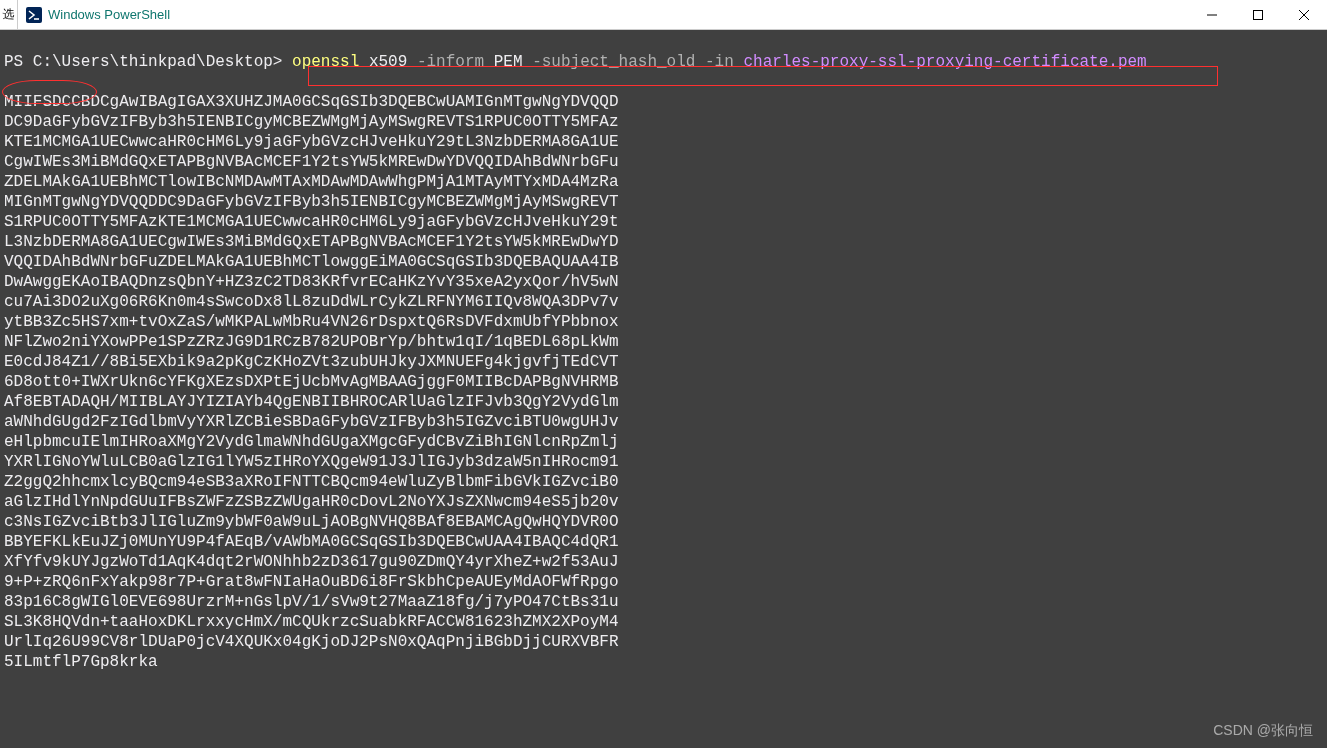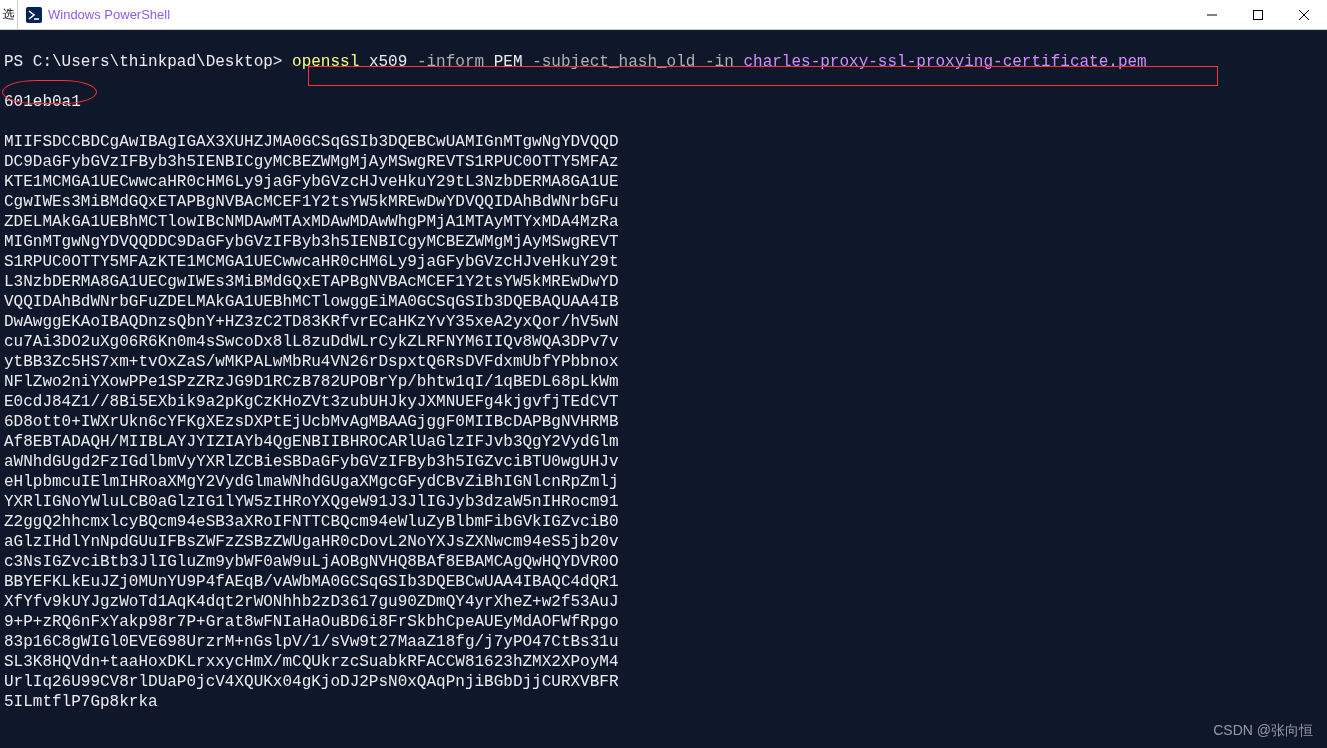--- a/index.html
+++ b/index.html
@@ -29,38 +29,38 @@
     font-size: 12px;
     color: #000;
   }
   .title-icon {
     width: 16px; height: 16px;
     margin: 0 6px 0 8px;
     display: inline-block;
   }
   .title-text {
     flex: 1;
-    color: #8b5cf6;
+    color: #0f766e;
   }
   .win-controls {
     display: flex;
     height: 100%;
   }
   .win-btn {
     width: 46px;
     height: 100%;
     display: flex;
     align-items: center;
     justify-content: center;
     font-family: "Segoe UI Symbol", sans-serif;
     font-size: 11px;
     color: #000;
   }
   .terminal {
-    background: #0f172a;
+    background: #404040;
     height: calc(100% - 30px);
     padding: 2px 4px;
     font-family: Consolas, "Courier New", monospace;
     font-size: 16px;
     line-height: 20px;
     color: #eeedf0;
     white-space: pre;
     overflow: hidden;
     position: relative;
   }
@@ -125,21 +125,20 @@
       <svg width="10" height="10">
           <line x1="0" y1="0" x2="10" y2="10" stroke="#000" stroke-width="1"></line>
           <line x1="10" y1="0" x2="0" y2="10" stroke="#000" stroke-width="1"></line>
         </svg>
     </div>
   </div>
 </div>
 
 <div class="terminal">
 <div><span class="prompt">PS C:\Users\thinkpad\Desktop&gt;</span> <span class="cmd-yellow">openssl</span> <span>x509</span> <span class="cmd-gray">-inform</span> <span>PEM</span> <span class="cmd-gray">-subject_hash_old</span> <span class="cmd-gray">-in</span> <span class="cmd-purple">charles-proxy-ssl-proxying-certificate.pem</span></div>
-<div class="hash">601eb0a1</div>
 <div id="cert-body"><div>MIIFSDCCBDCgAwIBAgIGAX3XUHZJMA0GCSqGSIb3DQEBCwUAMIGnMTgwNgYDVQQD</div><div>DC9DaGFybGVzIFByb3h5IENBICgyMCBEZWMgMjAyMSwgREVTS1RPUC0OTTY5MFAz</div><div>KTE1MCMGA1UECwwcaHR0cHM6Ly9jaGFybGVzcHJveHkuY29tL3NzbDERMA8GA1UE</div><div>CgwIWEs3MiBMdGQxETAPBgNVBAcMCEF1Y2tsYW5kMREwDwYDVQQIDAhBdWNrbGFu</div><div>ZDELMAkGA1UEBhMCTlowIBcNMDAwMTAxMDAwMDAwWhgPMjA1MTAyMTYxMDA4MzRa</div><div>MIGnMTgwNgYDVQQDDC9DaGFybGVzIFByb3h5IENBICgyMCBEZWMgMjAyMSwgREVT</div><div>S1RPUC0OTTY5MFAzKTE1MCMGA1UECwwcaHR0cHM6Ly9jaGFybGVzcHJveHkuY29t</div><div>L3NzbDERMA8GA1UECgwIWEs3MiBMdGQxETAPBgNVBAcMCEF1Y2tsYW5kMREwDwYD</div><div>VQQIDAhBdWNrbGFuZDELMAkGA1UEBhMCTlowggEiMA0GCSqGSIb3DQEBAQUAA4IB</div><div>DwAwggEKAoIBAQDnzsQbnY+HZ3zC2TD83KRfvrECaHKzYvY35xeA2yxQor/hV5wN</div><div>cu7Ai3DO2uXg06R6Kn0m4sSwcoDx8lL8zuDdWLrCykZLRFNYM6IIQv8WQA3DPv7v</div><div>ytBB3Zc5HS7xm+tvOxZaS/wMKPALwMbRu4VN26rDspxtQ6RsDVFdxmUbfYPbbnox</div><div>NFlZwo2niYXowPPe1SPzZRzJG9D1RCzB782UPOBrYp/bhtw1qI/1qBEDL68pLkWm</div><div>E0cdJ84Z1//8Bi5EXbik9a2pKgCzKHoZVt3zubUHJkyJXMNUEFg4kjgvfjTEdCVT</div><div>6D8ott0+IWXrUkn6cYFKgXEzsDXPtEjUcbMvAgMBAAGjggF0MIIBcDAPBgNVHRMB</div><div>Af8EBTADAQH/MIIBLAYJYIZIAYb4QgENBIIBHROCARlUaGlzIFJvb3QgY2VydGlm</div><div>aWNhdGUgd2FzIGdlbmVyYXRlZCBieSBDaGFybGVzIFByb3h5IGZvciBTU0wgUHJv</div><div>eHlpbmcuIElmIHRoaXMgY2VydGlmaWNhdGUgaXMgcGFydCBvZiBhIGNlcnRpZmlj</div><div>YXRlIGNoYWluLCB0aGlzIG1lYW5zIHRoYXQgeW91J3JlIGJyb3dzaW5nIHRocm91</div><div>Z2ggQ2hhcmxlcyBQcm94eSB3aXRoIFNTTCBQcm94eWluZyBlbmFibGVkIGZvciB0</div><div>aGlzIHdlYnNpdGUuIFBsZWFzZSBzZWUgaHR0cDovL2NoYXJsZXNwcm94eS5jb20v</div><div>c3NsIGZvciBtb3JlIGluZm9ybWF0aW9uLjAOBgNVHQ8BAf8EBAMCAgQwHQYDVR0O</div><div>BBYEFKLkEuJZj0MUnYU9P4fAEqB/vAWbMA0GCSqGSIb3DQEBCwUAA4IBAQC4dQR1</div><div>XfYfv9kUYJgzWoTd1AqK4dqt2rWONhhb2zD3617gu90ZDmQY4yrXheZ+w2f53AuJ</div><div>9+P+zRQ6nFxYakp98r7P+Grat8wFNIaHaOuBD6i8FrSkbhCpeAUEyMdAOFWfRpgo</div><div>83p16C8gWIGl0EVE698UrzrM+nGslpV/1/sVw9t27MaaZ18fg/j7yPO47CtBs31u</div><div>SL3K8HQVdn+taaHoxDKLrxxycHmX/mCQUkrzcSuabkRFACCW81623hZMX2XPoyM4</div><div>UrlIq26U99CV8rlDUaP0jcV4XQUKx04gKjoDJ2PsN0xQAqPnjiBGbDjjCURXVBFR</div><div>5ILmtflP7Gp8krka</div></div>
 
 
 
   <div class="oval oval-hash"></div>
   <div class="rect-cmd"></div>
 
   <div class="watermark">CSDN @张向恒</div>
 </div>
 

